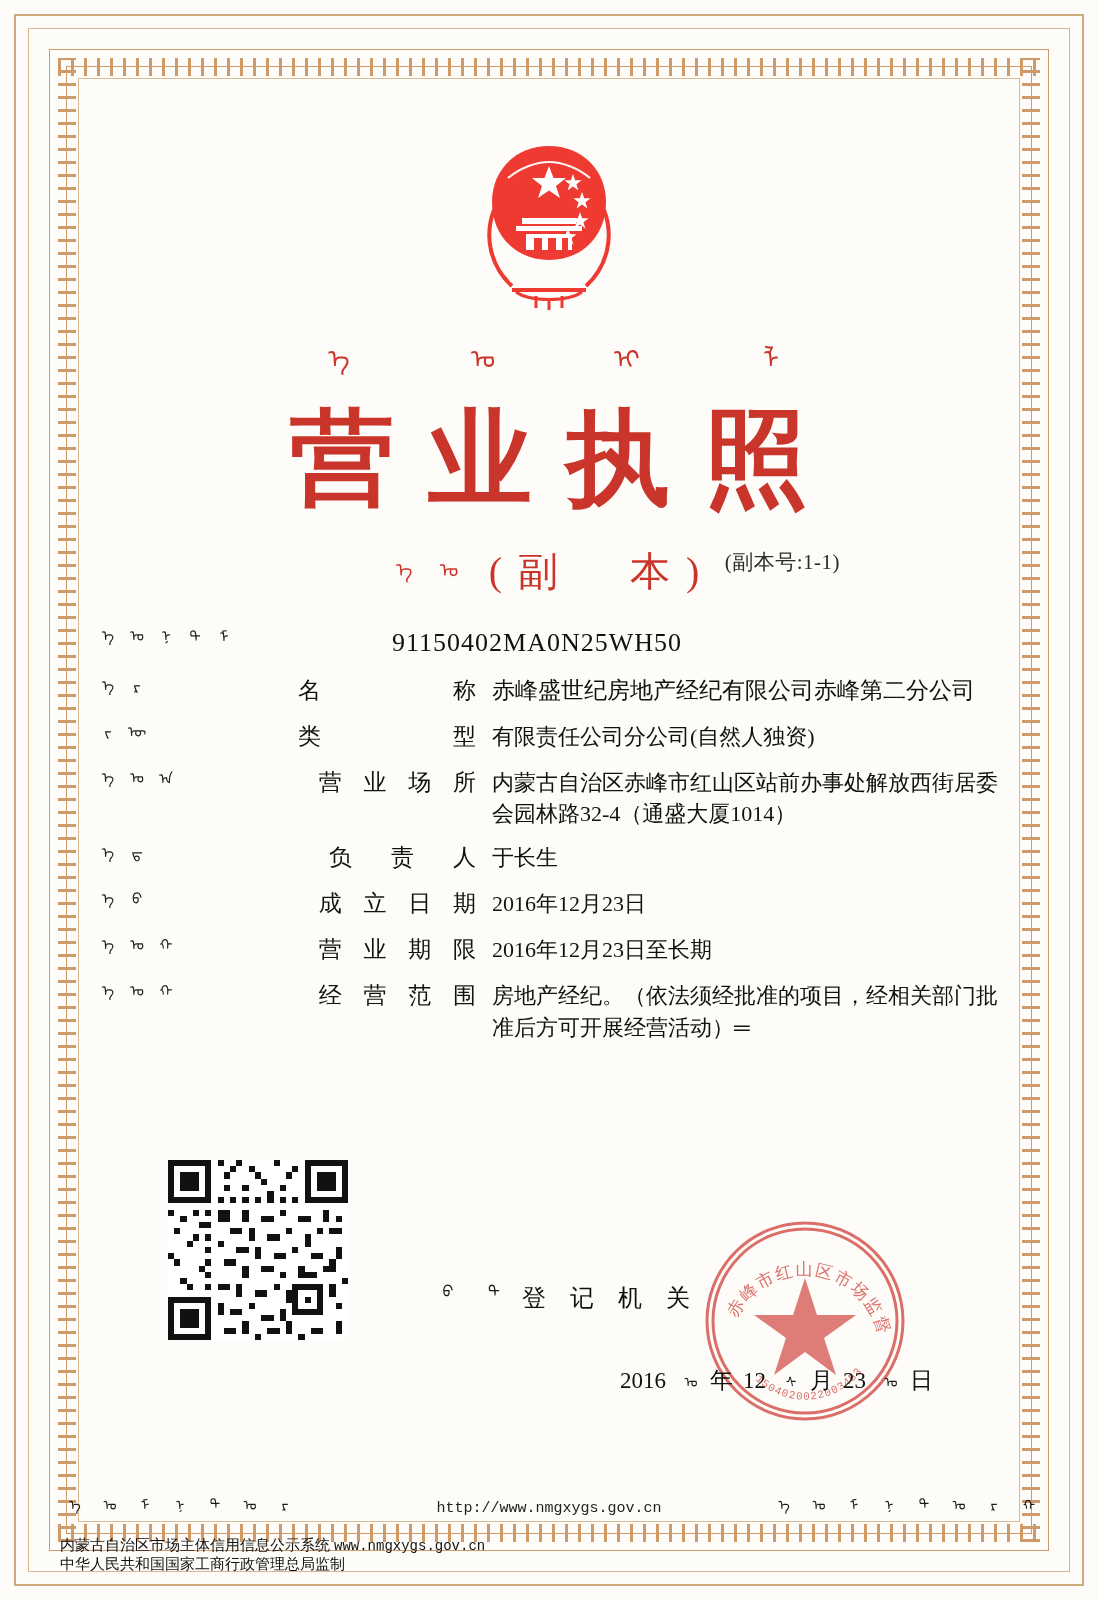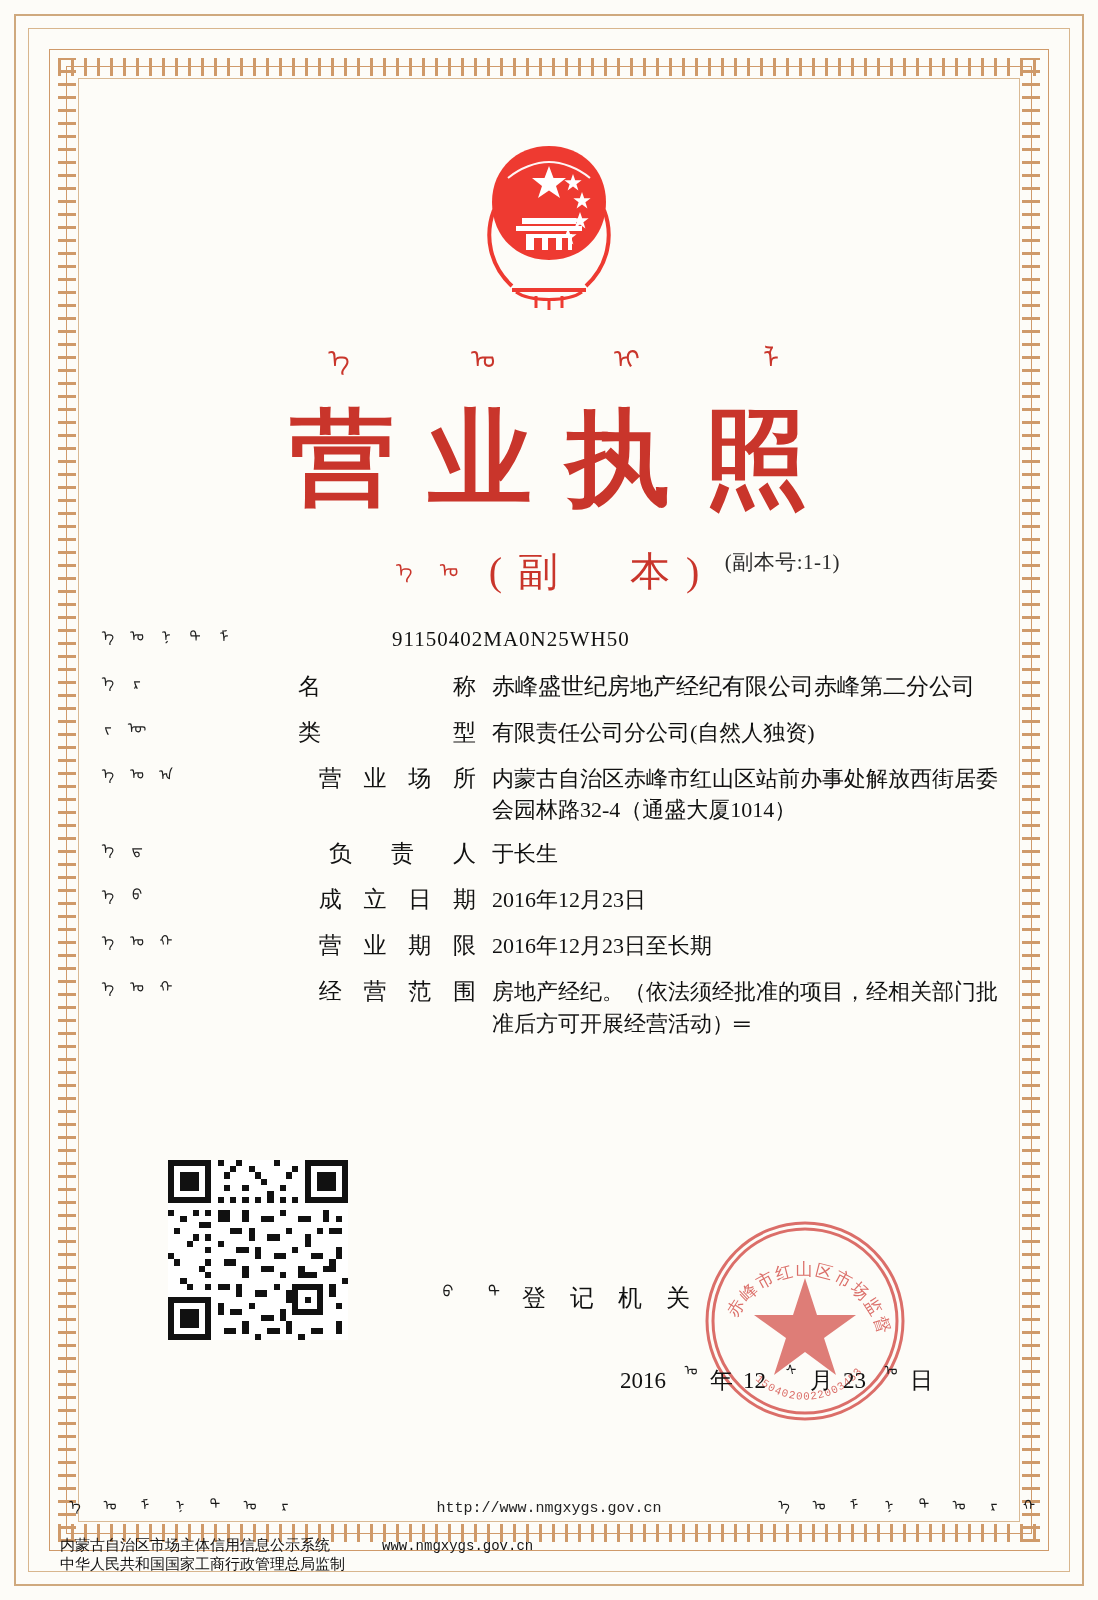--- a/index.html
+++ b/index.html
@@ -196,21 +196,21 @@
   .label.wide { letter-spacing: 7px; }
   .value {
     flex: 1 1 auto;
     font-size: 22px;
     color: #111;
     line-height: 1.42;
     padding-left: 6px;
     font-family: "Liberation Serif", serif;
   }
   .value.code {
-    font-size: 21px;
+    font-size: 26px;
     letter-spacing: 1px;
     padding-left: 96px;
   }
   .value.name { font-size: 23px; }
   .value.term { display: flex; }
 
   
   .qr {
     position: absolute;
     left: 168px;
@@ -252,20 +252,21 @@
   
   .issue-date {
     position: absolute;
     left: 620px;
     top: 1362px;
     display: flex;
     align-items: baseline;
     gap: 10px;
     font-size: 23px;
     color: #111;
+    text-align: right;
   }
   .issue-date .gl {
     font-family: "DejaVu Sans", sans-serif;
     font-size: 14px;
     writing-mode: vertical-lr;
     text-orientation: upright;
     height: 26px;
     color: #1a1a1a;
   }
   
@@ -305,21 +306,20 @@
     top: 1536px;
     display: flex;
     justify-content: space-between;
     font-size: 15px;
     color: #111;
     flex-direction: column;
   }
   .foot-line .mono {
     font-family: "Liberation Mono", monospace;
     font-size: 14px;
-    margin-left: 48px;
   }
   .foot-left { display: flex; align-items: baseline; gap: 4px; }
 </style>
 </head>
 <body>
 
 <div class="page">
 
   <div class="border-outer"></div>
   <div class="border-mid"></div>

